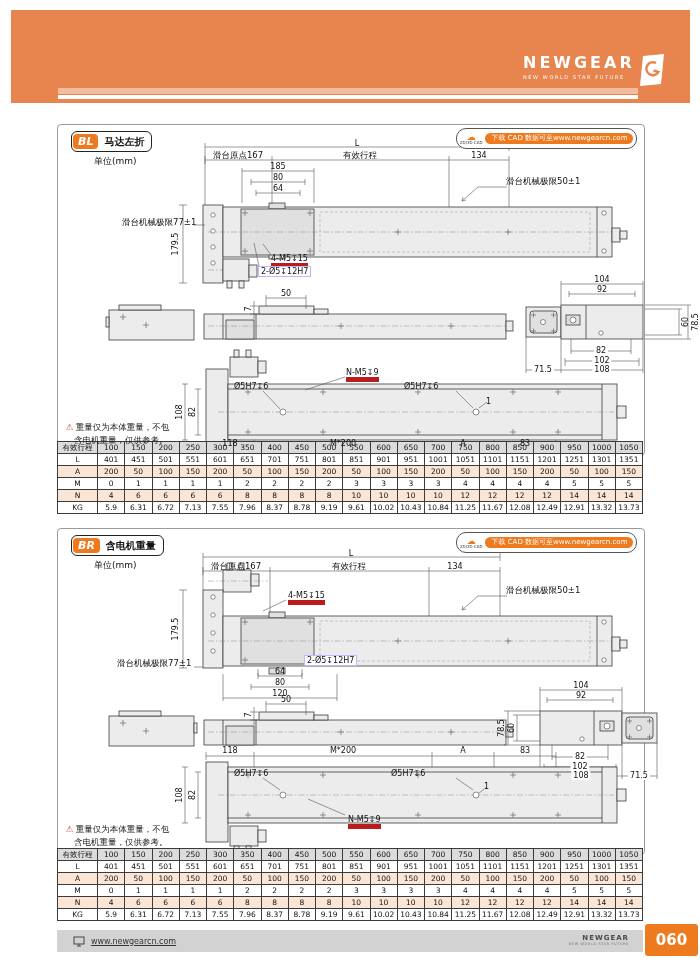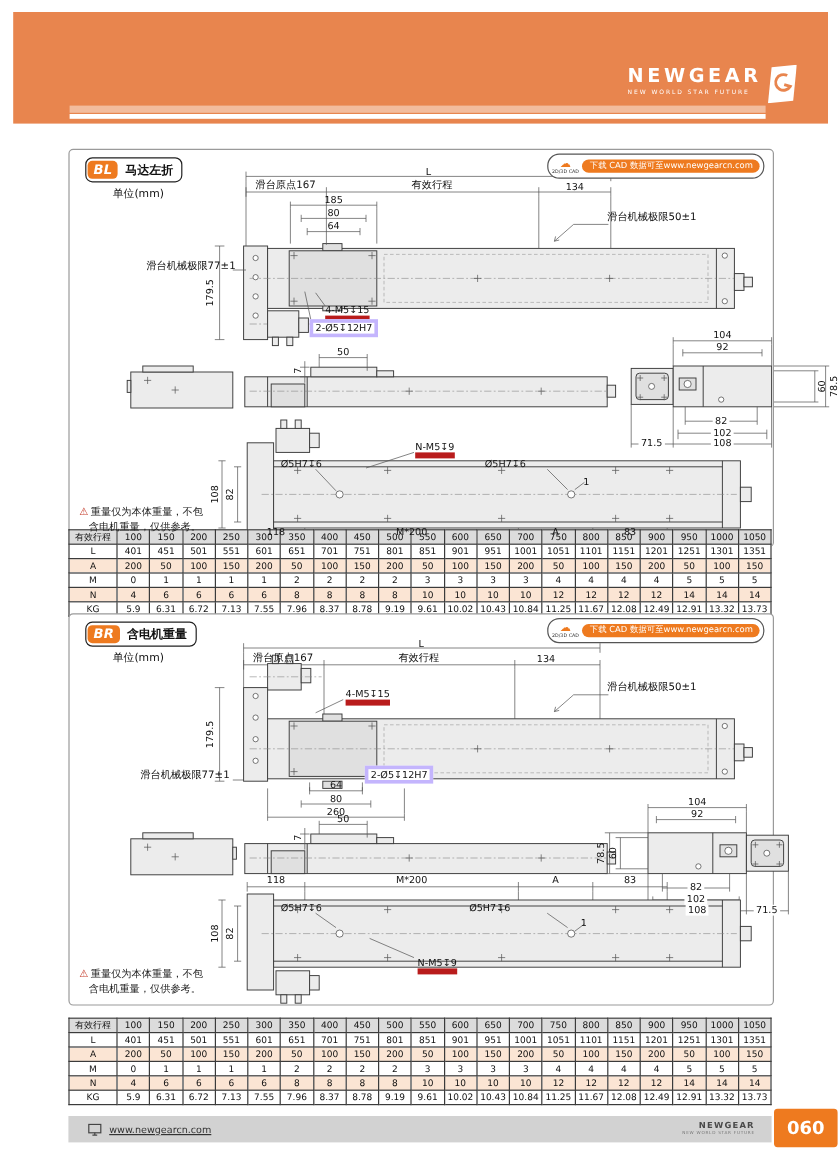--- a/index.html
+++ b/index.html
@@ -11,41 +11,41 @@
   .brand{position:absolute;left:512px;top:44px;display:flex;align-items:flex-start;gap:5px}
   .bname{color:#fff;font-weight:bold;font-size:16px;letter-spacing:3px;line-height:18px;display:block}
   .btag{color:#fff;font-size:5px;letter-spacing:1.6px;display:block;margin-top:2px}
   .bglyph{display:block}
   .stripe1{position:absolute;left:47px;top:78px;width:580px;height:6px;background:rgba(255,255,255,.45)}
   .stripe2{position:absolute;left:47px;top:85px;width:580px;height:4px;background:#fff}
 
   
   .sbox{position:absolute;left:57px;width:586px;background:#fff;border:1px solid #9a9a9a;border-radius:4px}
   #bl-box{top:124px;height:330px}
-  #br-box{top:511px;height:325px}
+  #br-box{top:528px;height:325px}
   .sbox svg{position:absolute;left:0;top:0;overflow:visible}
 
   .sbadge{position:absolute;left:13px;top:6px;display:flex;align-items:center;border:1.3px solid #222;border-radius:6px;background:#fff;padding:1px;height:17px;z-index:3}
   .scode{background:#EE7A1F;color:#fff;font-weight:bold;font-style:italic;font-size:11px;padding:0 5px;border-radius:4px;height:15px;line-height:15px}
   .stitle{font-size:10px;font-weight:bold;color:#111;padding:0 6px;white-space:nowrap}
   .unit{position:absolute;left:36px;top:30px;font-size:9px;z-index:3;white-space:nowrap}
 
   .cad{position:absolute;left:398px;top:3px;height:17px;display:flex;align-items:center;border:1px solid #555;border-radius:10px;background:#fff;padding:1px 3px;gap:3px;z-index:3}
   .cloudwrap{display:flex;flex-direction:column;align-items:center;line-height:1}
   .cloud{color:#EE7A1F;font-size:9px;line-height:8px}
   .cloudcap{font-size:4px;color:#333;white-space:nowrap}
   .cadpill{background:#EE7A1F;color:#fff;font-size:7px;border-radius:8px;padding:1.5px 6px;line-height:1.2;white-space:nowrap}
 
   
   .dl{position:absolute;font-size:8px;line-height:9px;color:#111;white-space:nowrap;z-index:2}
   .dl.c{transform:translateX(-50%)}
   .dl.v{transform:translate(-50%,-50%) rotate(-90deg)}
   .dl.zh{font-size:8.5px}
   .dl.ul{border-bottom:5px solid #b91c1c}
-  .dl.bx{border:3px solid #c4b5fd;padding:0 2px;background:#fff}
+  .dl.bx{border:1px solid #c4b5fd;padding:0 2px;background:#fff}
   .dl.wbg{background:#fff;padding:0 2px}
   .note{position:absolute;font-size:8.5px;line-height:13px;color:#222;white-space:nowrap;z-index:2}
   .noteic{color:#C43B2A;margin-right:2px}
 
   
   .f{fill:#ECECEC;stroke:#3c3c3c;stroke-width:.8}
   .f2{fill:#E0E0E0;stroke:#3c3c3c;stroke-width:.8}
   .sl{fill:none;stroke:#3c3c3c;stroke-width:.8}
   .dm{fill:none;stroke:#555;stroke-width:.6}
   .cl{fill:none;stroke:#888;stroke-width:.5;stroke-dasharray:6 2 1.5 2}
@@ -479,21 +479,21 @@
     <span class="dl c zh" style="left:178px;top:33px">滑台原点167</span>
     <span class="dl c zh" style="left:291px;top:33px">有效行程</span>
     <span class="dl c" style="left:397px;top:33px">134</span>
     <span class="dl ul" style="left:230px;top:62px">4-M5↧15</span>
     <span class="dl zh" style="left:448px;top:57px">滑台机械极限50±1</span>
     <span class="dl v" style="left:117px;top:100px">179.5</span>
     <span class="dl zh" style="left:59px;top:130px">滑台机械极限77±1</span>
     <span class="dl bx" style="left:246px;top:126px">2-Ø5↧12H7</span>
     <span class="dl c" style="left:222px;top:138px">64</span>
     <span class="dl c" style="left:222px;top:149px">80</span>
-    <span class="dl c" style="left:222px;top:160px">260</span>
+    <span class="dl c" style="left:222px;top:160px">120</span>
     <span class="dl c" style="left:228px;top:166px">50</span>
     <span class="dl v" style="left:190px;top:186px">7</span>
     <span class="dl c" style="left:523px;top:152px">104</span>
     <span class="dl c" style="left:523px;top:162px">92</span>
     <span class="dl v" style="left:443px;top:199px">78.5</span>
     <span class="dl v" style="left:453px;top:199px">60</span>
     <span class="dl c wbg" style="left:522px;top:223px">82</span>
     <span class="dl c wbg" style="left:522px;top:233px">102</span>
     <span class="dl c wbg" style="left:523px;top:242px">108</span>
     <span class="dl c wbg" style="left:581px;top:242px">71.5</span>

